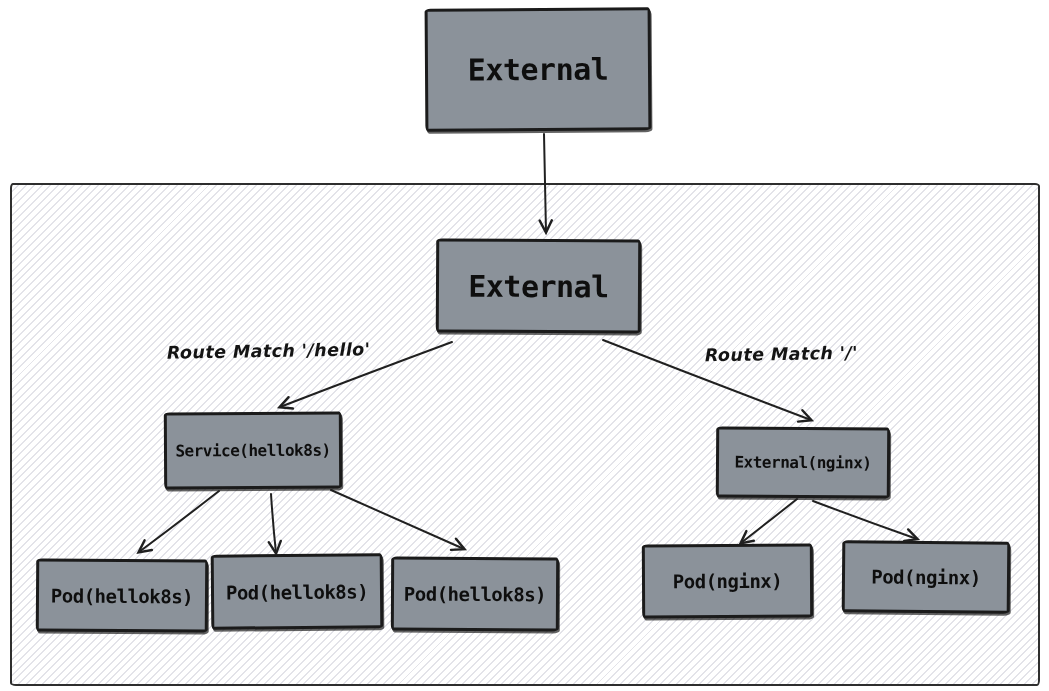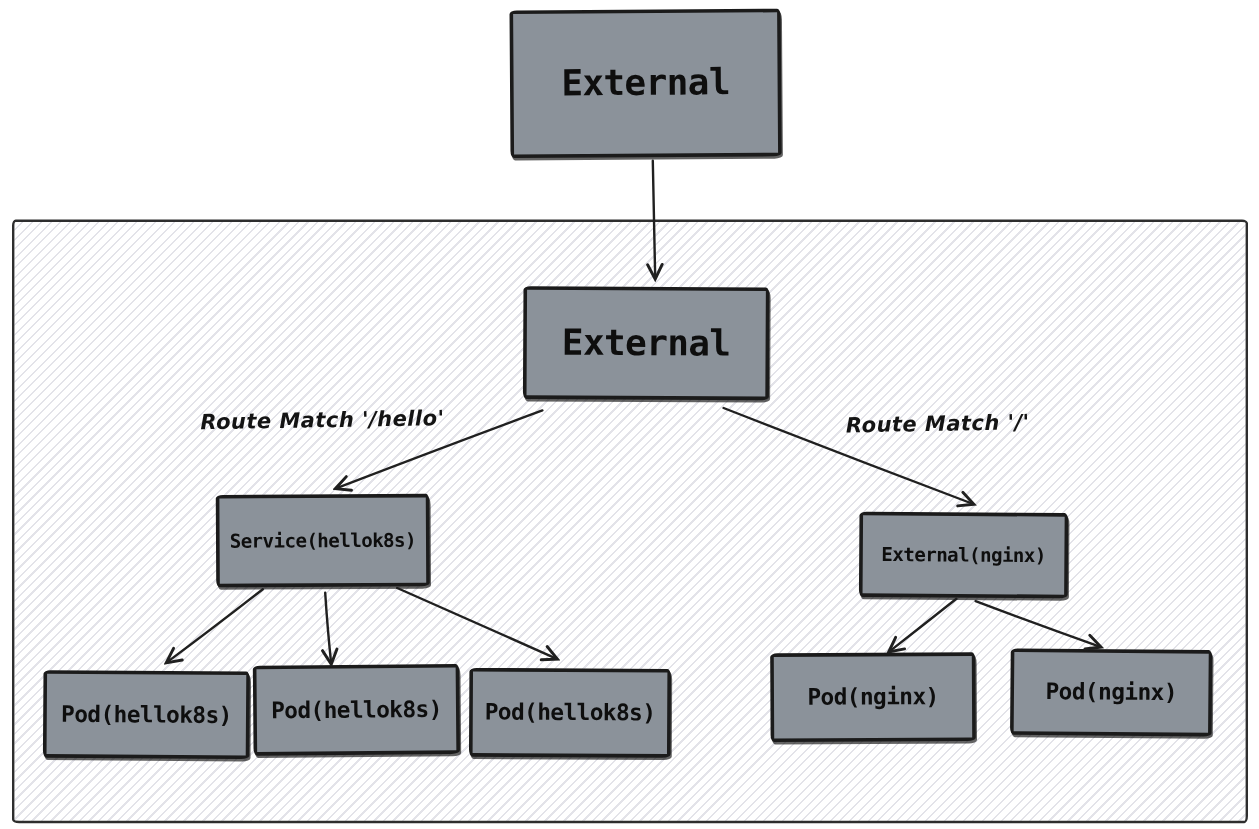--- a/index.html
+++ b/index.html
@@ -38,21 +38,21 @@
     background:var(--node-fill);
     border:3px solid var(--node-border);
     border-radius:6px 3px 7px 3px / 3px 7px 3px 6px;
     box-shadow:1px 2px 0 0 rgba(15,15,15,0.65);
     white-space:nowrap;
     font-weight:bold;
   }
   .node .node-label{letter-spacing:-0.5px;}
   .n-external {left:425px;top:8px;  width:226px;height:123px;font-size:30px;transform:rotate(-0.4deg);}
   .n-ingress  {left:436px;top:239px;width:205px;height:94px; font-size:30px;transform:rotate(0.3deg);}
-  .n-svc-h    {left:180px;top:412px;width:178px;height:77px; font-size:16px;transform:rotate(-0.3deg);align-items:center;}
+  .n-svc-h    {left:164px;top:412px;width:178px;height:77px; font-size:16px;transform:rotate(-0.3deg);align-items:center;}
   .n-svc-n    {left:716px;top:427px;width:174px;height:71px; font-size:16px;transform:rotate(0.4deg);}
   .n-pod-h1   {left:36px; top:559px;width:172px;height:73px; font-size:19px;transform:rotate(0.4deg);}
   .n-pod-h2   {left:211px;top:554px;width:172px;height:75px; font-size:19px;transform:rotate(-0.5deg);}
   .n-pod-h3   {left:391px;top:557px;width:168px;height:74px; font-size:19px;transform:rotate(0.3deg);}
   .n-pod-n1   {left:642px;top:544px;width:171px;height:74px; font-size:19px;transform:rotate(-0.3deg);}
   .n-pod-n2   {left:842px;top:541px;width:168px;height:72px; font-size:19px;transform:rotate(0.5deg);}
   
   .edge-label{
     position:absolute;
     font-family:"DejaVu Sans","Liberation Sans",sans-serif;

